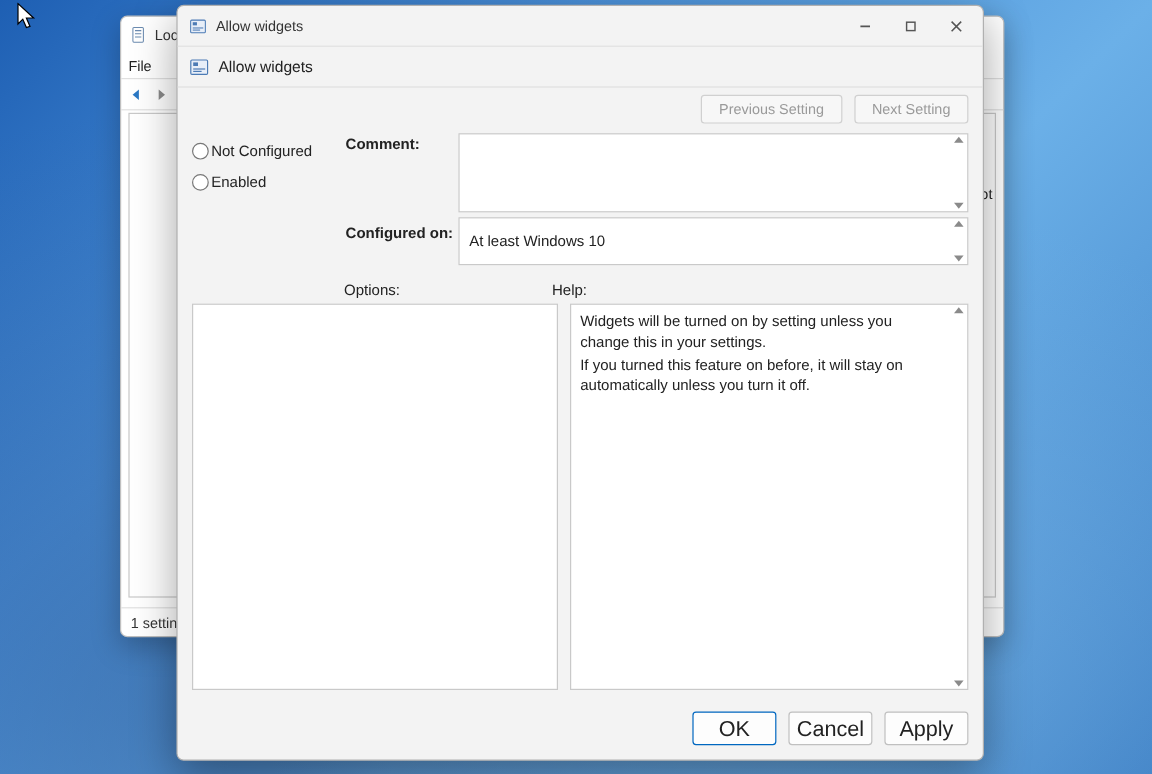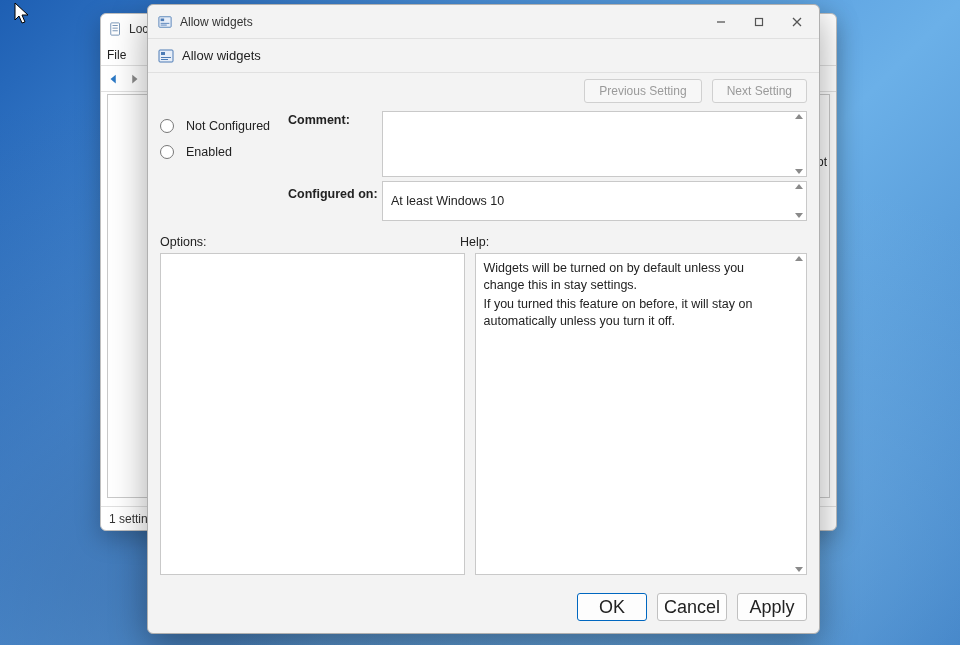--- a/index.html
+++ b/index.html
@@ -102,21 +102,21 @@
   }
 
   .top-grid {
     display:grid;
     grid-template-columns: 128px 94px 1fr;
     padding: 0 12px;
     column-gap: 0;
   }
   .radios { padding-top:2px; }
   .radio-row {
-    display:flex; align-items:center; gap:12px;
+    display:flex; align-items:center; gap:2px;
     font-size:12.5px; color:#222;
     height:26px;
   }
   .radio-dot {
     width:14px; height:14px; border-radius:50%;
     border:1.5px solid #777; display:inline-block;
     position:relative; background:#fff;
   }
   .radio-row.selected .radio-dot { border-color:#0067c0; }
   .radio-row.selected .radio-dot::after {
@@ -133,21 +133,21 @@
   .scroll-stub {
     position:absolute; right:0; top:0; bottom:0; width:15px;
     display:flex; flex-direction:column; justify-content:space-between;
     align-items:center; padding:2px 0;
   }
   .tri { width:0;height:0; border-left:4px solid transparent; border-right:4px solid transparent;}
   .tri.up { border-bottom:5px solid #8a8a8a;}
   .tri.down { border-top:5px solid #8a8a8a;}
 
   .mid-labels {
-    display:flex; padding: 14px 12px 4px 12px; font-size:12.5px; color:#222;
+    display:flex; padding: 14px 12px 4px 12px; font-size:12.5px; color:#222;text-align:center;
   }
   .mid-labels .opt { width: 300px; }
   .panes {
     display:flex; gap:10px; padding: 0 12px; flex:1 1 auto;
   }
   .pane {
     background:#fff; border:1px solid #c9c9c9;
     flex:1; height: 322px; position:relative;
     font-size:12.5px; color:#222;
   }
@@ -286,21 +286,21 @@
   </div>
 
   <div class="mid-labels">
     <div class="opt">Options:</div>
     <div>Help:</div>
   </div>
 
   <div class="panes">
     <div class="pane"></div>
     <div class="pane help-pane">
-      <p>Widgets will be turned on by default unless you change this in stay settings.</p>
+      <p>Widgets will be turned on by setting unless you change this in your settings.</p>
       <p>If you turned this feature on before, it will stay on automatically unless you turn it off.</p>
       <div class="scroll-stub">
         <div class="tri up"></div>
         <div class="tri down"></div>
       </div>
     </div>
   </div>
 
   <div class="dlg-footer">
     <button class="btn primary">OK</button>

